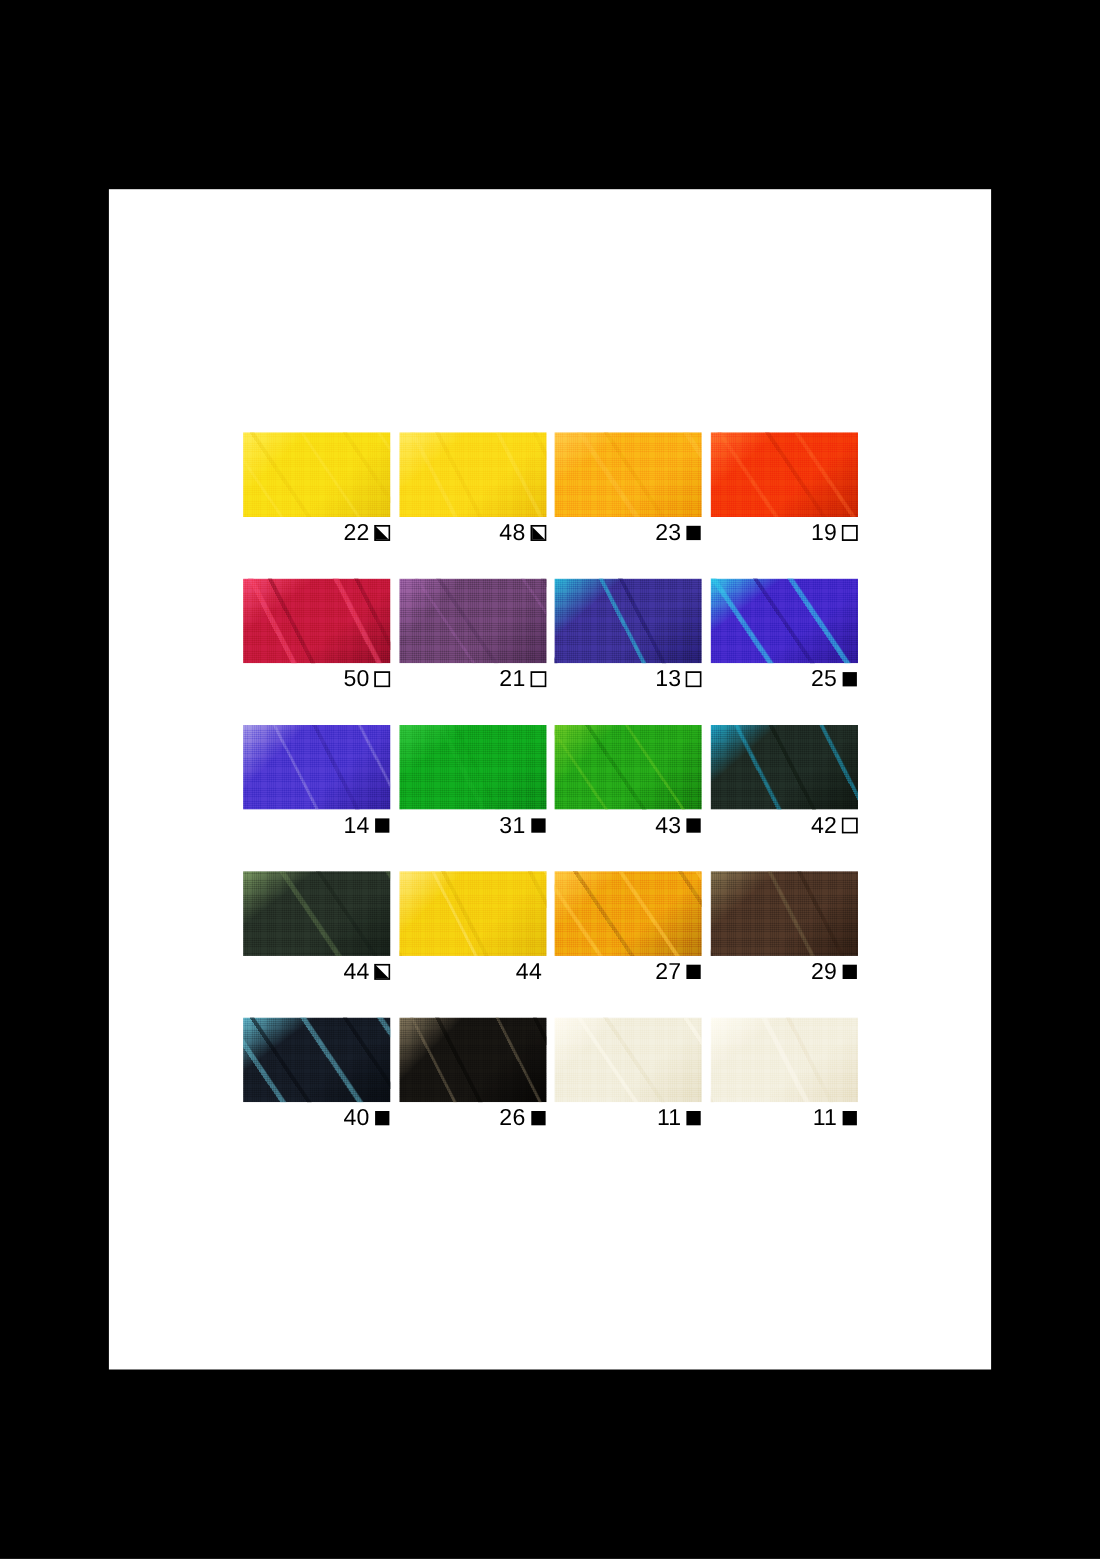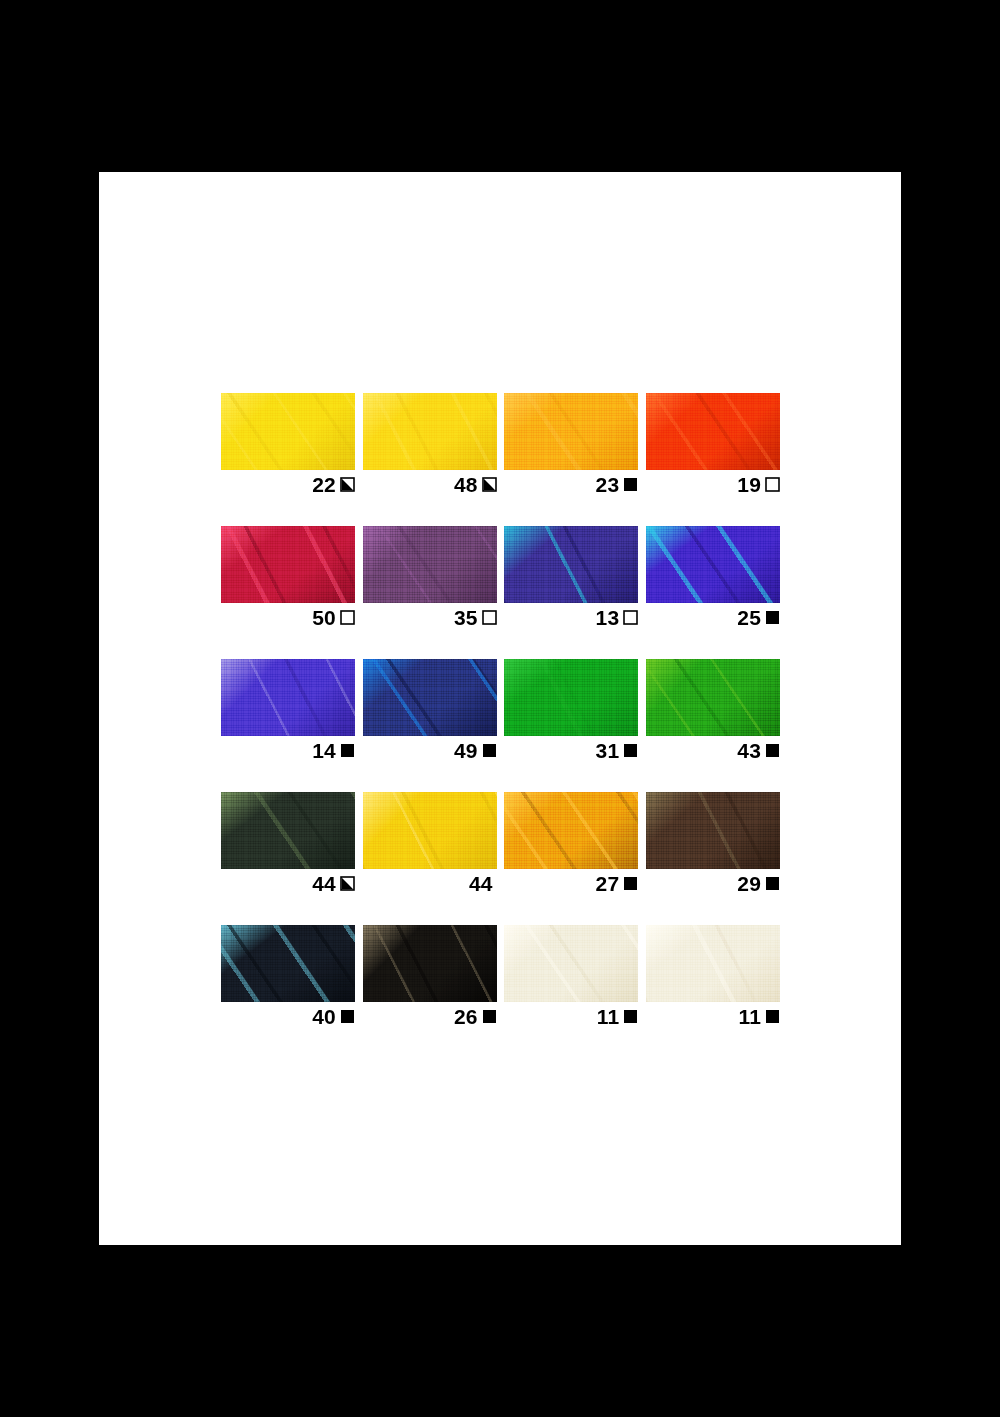--- a/index.html
+++ b/index.html
@@ -74,21 +74,21 @@
   .swatch-caption {
     height: 22px;
     margin-top: 3px;
     display: flex;
     align-items: center;
     justify-content: flex-end;
     gap: 4px;
   }
   .swatch-number {
     font-size: 21px;
-    font-weight: bold;
+    font-weight: normal;
     color: #000000;
     letter-spacing: 0.2px;
     line-height: 1;
   }
 
   
   .opacity-symbol {
     width: 15px;
     height: 15px;
     flex: 0 0 auto;
@@ -178,21 +178,21 @@
           </svg>
         </div>
       </div>
       <div class="swatch-cell">
         <div class="swatch-chip">
           <div class="chip-paint" style="background:linear-gradient(135deg, #9A5FA3 0%, #6B4270 28%, #6B4270 62%, #4E2C54 100%)"></div>
           <div class="chip-streaks" style="background-image:repeating-linear-gradient(56deg,rgba(255,255,255,0) 0px, rgba(255,255,255,0) 21px,#9A5FA3 21px,#9A5FA3 23px,rgba(255,255,255,0) 24px,rgba(255,255,255,0) 80px),repeating-linear-gradient(56deg,rgba(0,0,0,0) 0px, rgba(0,0,0,0) 38px,#4E2C54 38px,#4E2C54 41px,rgba(0,0,0,0) 42px,rgba(0,0,0,0) 79px);opacity:0.3"></div>
           <div class="chip-weave"></div>
         </div>
         <div class="swatch-caption">
-          <span class="swatch-number">35</span>
+          <span class="swatch-number">21</span>
           <svg class="opacity-symbol" viewBox="0 0 15 15">
             <rect class="sym-box" x="1" y="1" width="13" height="13"></rect>
           </svg>
         </div>
       </div>
       <div class="swatch-cell">
         <div class="swatch-chip">
           <div class="chip-paint" style="background:linear-gradient(139deg, #29B6D8 0%, #3A2F93 28%, #3A2F93 62%, #241C6C 100%)"></div>
           <div class="chip-streaks" style="background-image:repeating-linear-gradient(63deg,rgba(255,255,255,0) 0px, rgba(255,255,255,0) 26px,#29B6D8 26px,#29B6D8 29px,rgba(255,255,255,0) 30px,rgba(255,255,255,0) 91px),repeating-linear-gradient(63deg,rgba(0,0,0,0) 0px, rgba(0,0,0,0) 45px,#241C6C 45px,#241C6C 48px,rgba(0,0,0,0) 49px,rgba(0,0,0,0) 88px);opacity:0.6"></div>
           <div class="chip-weave"></div>
@@ -225,33 +225,20 @@
         </div>
         <div class="swatch-caption">
           <span class="swatch-number">14</span>
           <svg class="opacity-symbol" viewBox="0 0 15 15">
             <rect class="sym-fill-solid" x="1" y="1" width="13" height="13"></rect>
           </svg>
         </div>
       </div>
       <div class="swatch-cell">
         <div class="swatch-chip">
-          <div class="chip-paint" style="background:linear-gradient(139deg, #1B7BE0 0%, #26327C 28%, #26327C 62%, #141B4E 100%)"></div>
-          <div class="chip-streaks" style="background-image:repeating-linear-gradient(56deg,rgba(255,255,255,0) 0px, rgba(255,255,255,0) 16px,#1B7BE0 16px,#1B7BE0 19px,rgba(255,255,255,0) 20px,rgba(255,255,255,0) 80px),repeating-linear-gradient(56deg,rgba(0,0,0,0) 0px, rgba(0,0,0,0) 38px,#141B4E 38px,#141B4E 41px,rgba(0,0,0,0) 42px,rgba(0,0,0,0) 70px);opacity:0.62"></div>
-          <div class="chip-weave"></div>
-        </div>
-        <div class="swatch-caption">
-          <span class="swatch-number">49</span>
-          <svg class="opacity-symbol" viewBox="0 0 15 15">
-            <rect class="sym-fill-solid" x="1" y="1" width="13" height="13"></rect>
-          </svg>
-        </div>
-      </div>
-      <div class="swatch-cell">
-        <div class="swatch-chip">
           <div class="chip-paint" style="background:linear-gradient(143deg, #2FC23A 0%, #0FA31C 28%, #0FA31C 62%, #0B8A17 100%)"></div>
           <div class="chip-streaks" style="background-image:repeating-linear-gradient(63deg,rgba(255,255,255,0) 0px, rgba(255,255,255,0) 21px,#2FC23A 21px,#2FC23A 25px,rgba(255,255,255,0) 26px,rgba(255,255,255,0) 91px),repeating-linear-gradient(63deg,rgba(0,0,0,0) 0px, rgba(0,0,0,0) 45px,#0B8A17 45px,#0B8A17 48px,rgba(0,0,0,0) 49px,rgba(0,0,0,0) 79px);opacity:0.12"></div>
           <div class="chip-weave"></div>
         </div>
         <div class="swatch-caption">
           <span class="swatch-number">31</span>
           <svg class="opacity-symbol" viewBox="0 0 15 15">
             <rect class="sym-fill-solid" x="1" y="1" width="13" height="13"></rect>
           </svg>
         </div>
@@ -264,20 +251,33 @@
         </div>
         <div class="swatch-caption">
           <span class="swatch-number">43</span>
           <svg class="opacity-symbol" viewBox="0 0 15 15">
             <rect class="sym-fill-solid" x="1" y="1" width="13" height="13"></rect>
           </svg>
         </div>
       </div>
       <div class="swatch-cell">
         <div class="swatch-chip">
+          <div class="chip-paint" style="background:linear-gradient(139deg, #1C9FC4 0%, #1E2A23 28%, #1E2A23 62%, #101812 100%)"></div>
+          <div class="chip-streaks" style="background-image:repeating-linear-gradient(63deg,rgba(255,255,255,0) 0px, rgba(255,255,255,0) 31px,#1C9FC4 31px,#1C9FC4 34px,rgba(255,255,255,0) 35px,rgba(255,255,255,0) 69px),repeating-linear-gradient(63deg,rgba(0,0,0,0) 0px, rgba(0,0,0,0) 31px,#101812 31px,#101812 34px,rgba(0,0,0,0) 35px,rgba(0,0,0,0) 97px);opacity:0.55"></div>
+          <div class="chip-weave"></div>
+        </div>
+        <div class="swatch-caption">
+          <span class="swatch-number">42</span>
+          <svg class="opacity-symbol" viewBox="0 0 15 15">
+            <rect class="sym-box" x="1" y="1" width="13" height="13"></rect>
+          </svg>
+        </div>
+      </div>
+      <div class="swatch-cell">
+        <div class="swatch-chip">
           <div class="chip-paint" style="background:linear-gradient(143deg, #6E8A58 0%, #253026 28%, #253026 62%, #151E17 100%)"></div>
           <div class="chip-streaks" style="background-image:repeating-linear-gradient(56deg,rgba(255,255,255,0) 0px, rgba(255,255,255,0) 36px,#6E8A58 36px,#6E8A58 40px,rgba(255,255,255,0) 41px,rgba(255,255,255,0) 80px),repeating-linear-gradient(56deg,rgba(0,0,0,0) 0px, rgba(0,0,0,0) 38px,#151E17 38px,#151E17 41px,rgba(0,0,0,0) 42px,rgba(0,0,0,0) 106px);opacity:0.35"></div>
           <div class="chip-weave"></div>
         </div>
         <div class="swatch-caption">
           <span class="swatch-number">44</span>
           <svg class="opacity-symbol" viewBox="0 0 15 15">
             <rect class="sym-box" x="1" y="1" width="13" height="13"></rect>
             <polygon class="sym-fill-half" points="1.8,1.8 13.2,13.2 1.8,13.2"></polygon>
           </svg>

